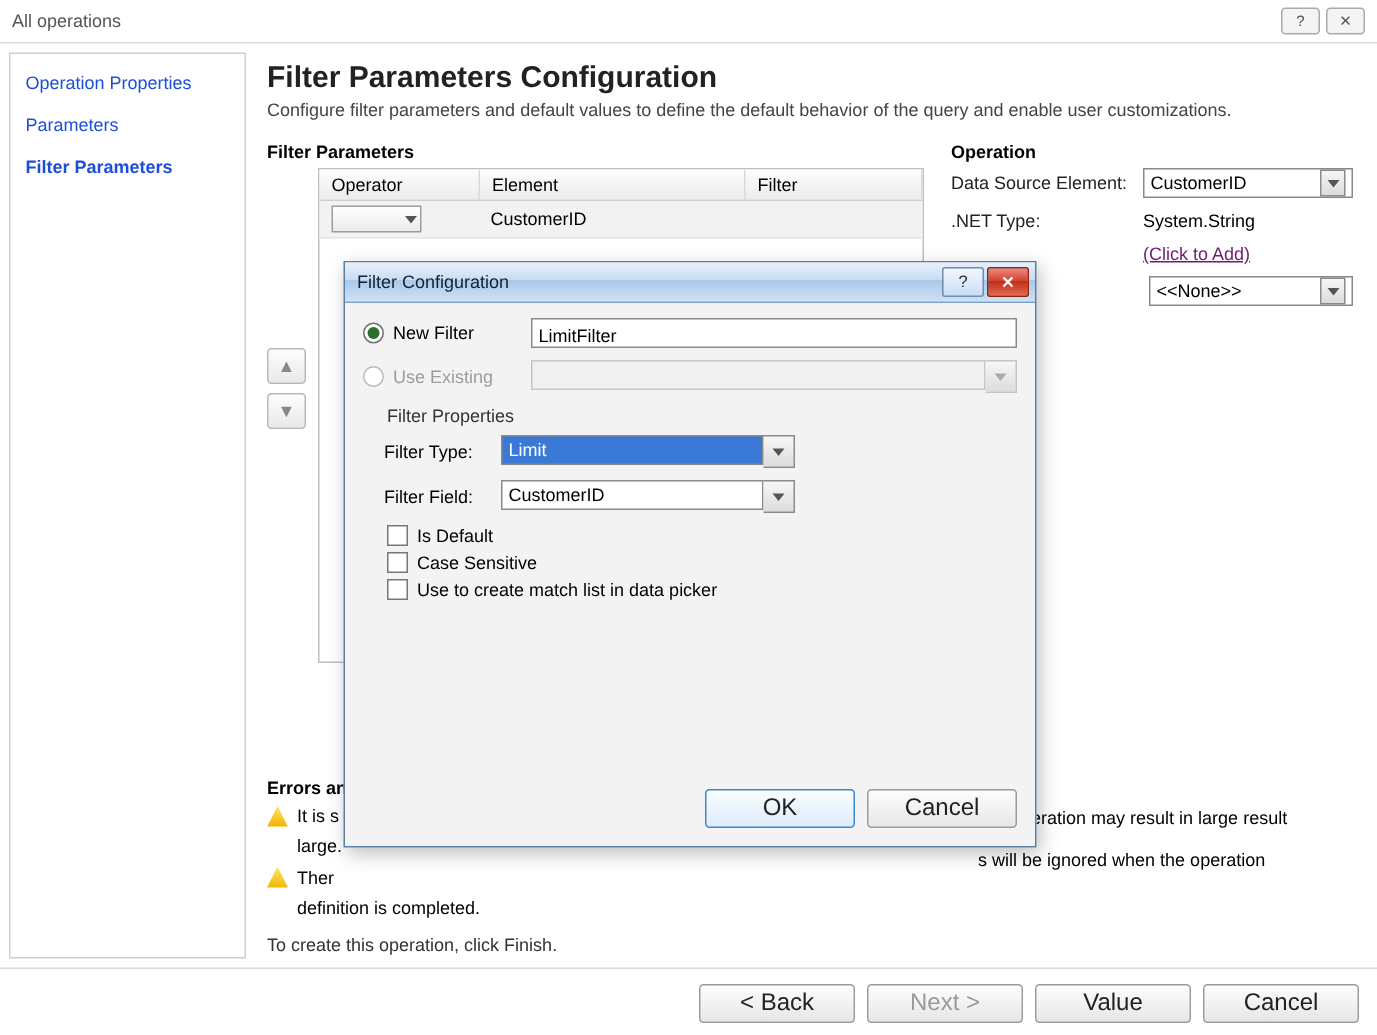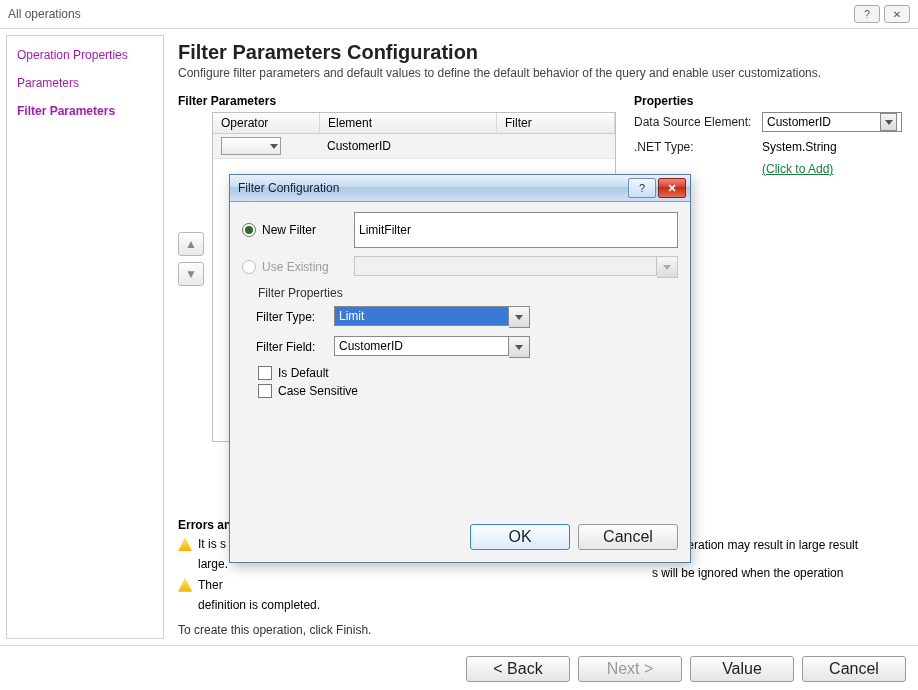--- a/index.html
+++ b/index.html
@@ -2,21 +2,21 @@
 <html><head>
 <meta charset="utf-8">
 <style>
 html,body{margin:0;padding:0;font-family:"Segoe UI",Tahoma,Arial,sans-serif;font-size:12px;color:#000;background:#fff}
 .window{width:918px;height:690px;background:#fff;position:relative;box-sizing:border-box}
 .titlebar{height:28px;border-bottom:1px solid #d9d9d9;display:flex;align-items:center;padding:0 8px;color:#555;justify-content:space-between}
 .titlebar .tb-right{display:flex;gap:4px}
 .win-btn{border:1px solid #aaa;border-radius:3px;width:24px;height:16px;display:flex;align-items:center;justify-content:center;font-size:10px;color:#555;background:#f4f4f4}
 .body{display:flex;height:calc(100% - 28px - 46px);box-sizing:border-box}
 .sidebar{width:158px;border:1px solid #cfcfcf;margin:6px 0 6px 6px;box-sizing:border-box;padding:12px 10px;background:#fff}
-.sidebar .nav-item{margin-bottom:14px;color:#a21caf;cursor:default}
+.sidebar .nav-item{margin-bottom:14px;color:#1d4ed8;cursor:default}
 .sidebar .nav-item.active{font-weight:bold}
 .main{flex:1;padding:12px 16px 4px 14px;box-sizing:border-box;display:flex;flex-direction:column;overflow:hidden}
 h1.page-title{font-size:20px;font-weight:bold;margin:0 0 2px 0;color:#222}
 .subtitle{color:#444;margin-bottom:14px}
 .columns{display:flex;gap:18px;flex:1;min-height:0}
 .left-col{flex:1;display:flex;flex-direction:column}
 .right-col{width:268px}
 .section-label{font-weight:bold;margin-bottom:4px}
 .grid{border:1px solid #bfbfbf;background:#fff;height:330px;box-sizing:border-box}
 .grid-head{display:flex;background:linear-gradient(#fdfdfd,#ececec);border-bottom:1px solid #cfcfcf;font-size:12px}
@@ -28,21 +28,21 @@
 .gc-op .dd{width:60px;height:18px;border:1px solid #9d9d9d;background:linear-gradient(#fff,#eaeaea);display:flex;align-items:center;justify-content:flex-end;padding:0 2px;box-sizing:border-box}
 .tri{width:0;height:0;border-left:4px solid transparent;border-right:4px solid transparent;border-top:5px solid #555}
 .gc-el{width:160px}.gc-fl{flex:1}
 .updown{display:flex;flex-direction:column;gap:6px;margin-right:8px;margin-top:120px}
 .sq-btn{width:24px;height:22px;border:1px solid #b7b7b7;background:linear-gradient(#fdfdfd,#e9e9e9);border-radius:3px;display:flex;align-items:center;justify-content:center;color:#888}
 .left-row{display:flex}
 .props .prop-row{display:flex;align-items:center;margin-bottom:8px}
 .props .pl{width:128px;color:#222}
 .ddbox{border:1px solid #888;height:20px;display:flex;align-items:center;padding:0 4px;background:#fff;flex:1;justify-content:space-between;box-sizing:border-box}
 .ddbox .dbtn{width:15px;height:16px;border:1px solid #8a8a8a;background:linear-gradient(#f6f6f6,#dcdcdc);display:flex;align-items:center;justify-content:center}
-.linklike{color:#15803d;text-decoration:underline;cursor:pointer}
+.linklike{color:#701a75;text-decoration:underline;cursor:pointer}
 .errors{margin-top:10px}
 .errors .err-head{font-weight:bold;margin-bottom:4px}
 .err-item{display:flex;gap:6px;align-items:flex-start;margin-bottom:4px;line-height:1.35}
 .warn-ico{width:14px;height:14px;background:linear-gradient(#ffe66b,#f3b400);clip-path:polygon(50% 0,100% 100%,0 100%);position:relative;flex:0 0 14px;margin-top:1px}
 .hint{color:#333;margin-top:auto;padding:6px 0 4px 0}
 .footer{height:46px;border-top:1px solid #d9d9d9;display:flex;align-items:center;justify-content:flex-end;gap:8px;padding:0 12px;box-sizing:border-box;background:#fff}
 .btn{min-width:82px;height:24px;border:1px solid #9a9a9a;border-radius:3px;background:linear-gradient(#fdfdfd,#e6e6e6);display:flex;align-items:center;justify-content:center;padding:0 10px;font-size:16px;color:#222}
 .btn.disabled{color:#9a9a9a}
 
 
@@ -51,21 +51,21 @@
 .modal-title .mt-right{display:flex;gap:2px}
 .m-btn{width:26px;height:18px;border:1px solid #6f8fb1;border-radius:2px;display:flex;align-items:center;justify-content:center;background:linear-gradient(#f2f7fd,#cadef3);font-size:11px;color:#234}
 .m-close{background:linear-gradient(#f08a7e,#d4432f 45%,#c22c14 46%,#e26a53);color:#fff;border-color:#8b2414;font-weight:bold}
 .modal-body{padding:10px 12px 12px 12px}
 .mrow{display:flex;align-items:center;margin-bottom:8px}
 .radio{width:12px;height:12px;border:1px solid #6f6f6f;border-radius:50%;margin-right:6px;position:relative;background:#fff}
 .radio.checked::after{content:"";position:absolute;inset:2px;border-radius:50%;background:#2c6e2c}
 .radio.disabled{border-color:#bdbdbd}
 .mlabel{width:92px}
 .mlabel.disabled{color:#9c9c9c}
-.tinput{flex:1;height:36px;border:1px solid #8a8a8a;background:#fff;padding:0 4px;box-sizing:border-box;display:flex;align-items:center}
+.tinput{flex:1;height:20px;border:1px solid #8a8a8a;background:#fff;padding:0 4px;box-sizing:border-box;display:flex;align-items:flex-end}
 .ddbox2{flex:1;display:flex}
 .ddbox2 .field{flex:1;height:20px;border:1px solid #8a8a8a;background:#fff;padding:0 4px;display:flex;align-items:center;box-sizing:border-box}
 .ddbox2 .field.sel{background:#3a79d6;color:#fff}
 .ddbox2 .dropbtn{width:20px;height:20px;border:1px solid #8a8a8a;border-left:none;background:linear-gradient(#f7f7f7,#dcdcdc);display:flex;align-items:center;justify-content:center}
 .group-title{color:#333;margin:4px 0 6px 2px}
 .indented{padding-left:14px}
 .cb-row{display:flex;align-items:center;margin:4px 0 4px 16px;gap:6px}
 .cb{width:12px;height:12px;border:1px solid #777;background:#fff}
 .modal-footer{display:flex;justify-content:flex-end;gap:8px;padding:10px 12px 12px 12px}
 .modal-footer .btn{min-width:78px}
@@ -117,21 +117,21 @@
                     </div>
               </div>
               <div class="gc gc-el">CustomerID</div>
               <div class="gc gc-fl"></div>
             </div>
           </div>
         </div>
       </div>
 
       <div class="right-col props">
-        <div class="section-label">Properties</div>
+        <div class="section-label">Operation</div>
 
         <div class="prop-row">
           <div class="pl">Data Source Element:</div>
           <div class="ddbox">
             <span>CustomerID</span>
             <div class="dbtn">
                   <div class="tri"></div>
                 </div>
           </div>
         </div>
@@ -141,20 +141,26 @@
           <div>System.String</div>
         </div>
 
         <div class="prop-row">
           <div class="pl" style="visibility:hidden">Filter:</div>
           <span class="linklike">(Click to Add)</span>
         </div>
 
         <div class="prop-row">
           <div class="pl" style="text-align:left;padding-right:4px">t Value:</div>
+          <div class="ddbox">
+            <span>&lt;&lt;None&gt;&gt;</span>
+            <div class="dbtn">
+                  <div class="tri"></div>
+                </div>
+          </div>
         </div>
       </div>
     </div>
 
     <div class="errors">
       <div class="err-head">Errors an</div>
       <div style="display:flex;justify-content:space-between">
         <div>
           <div class="err-item">
             <div class="warn-ico"></div>
@@ -248,20 +254,24 @@
     </div>
 
     <div class="cb-row">
       <div class="cb"></div>
       <span>Is Default</span>
     </div>
     <div class="cb-row">
       <div class="cb"></div>
       <span>Case Sensitive</span>
     </div>
+    <div class="cb-row">
+      <div class="cb"></div>
+      <span>Use to create match list in data picker</span>
+    </div>
 
     <div style="height:100px"></div>
   </div>
   <div class="modal-footer">
     <div class="btn ok">OK</div>
     <div class="btn">Cancel</div>
   </div>
 </div>
 
 </div>

